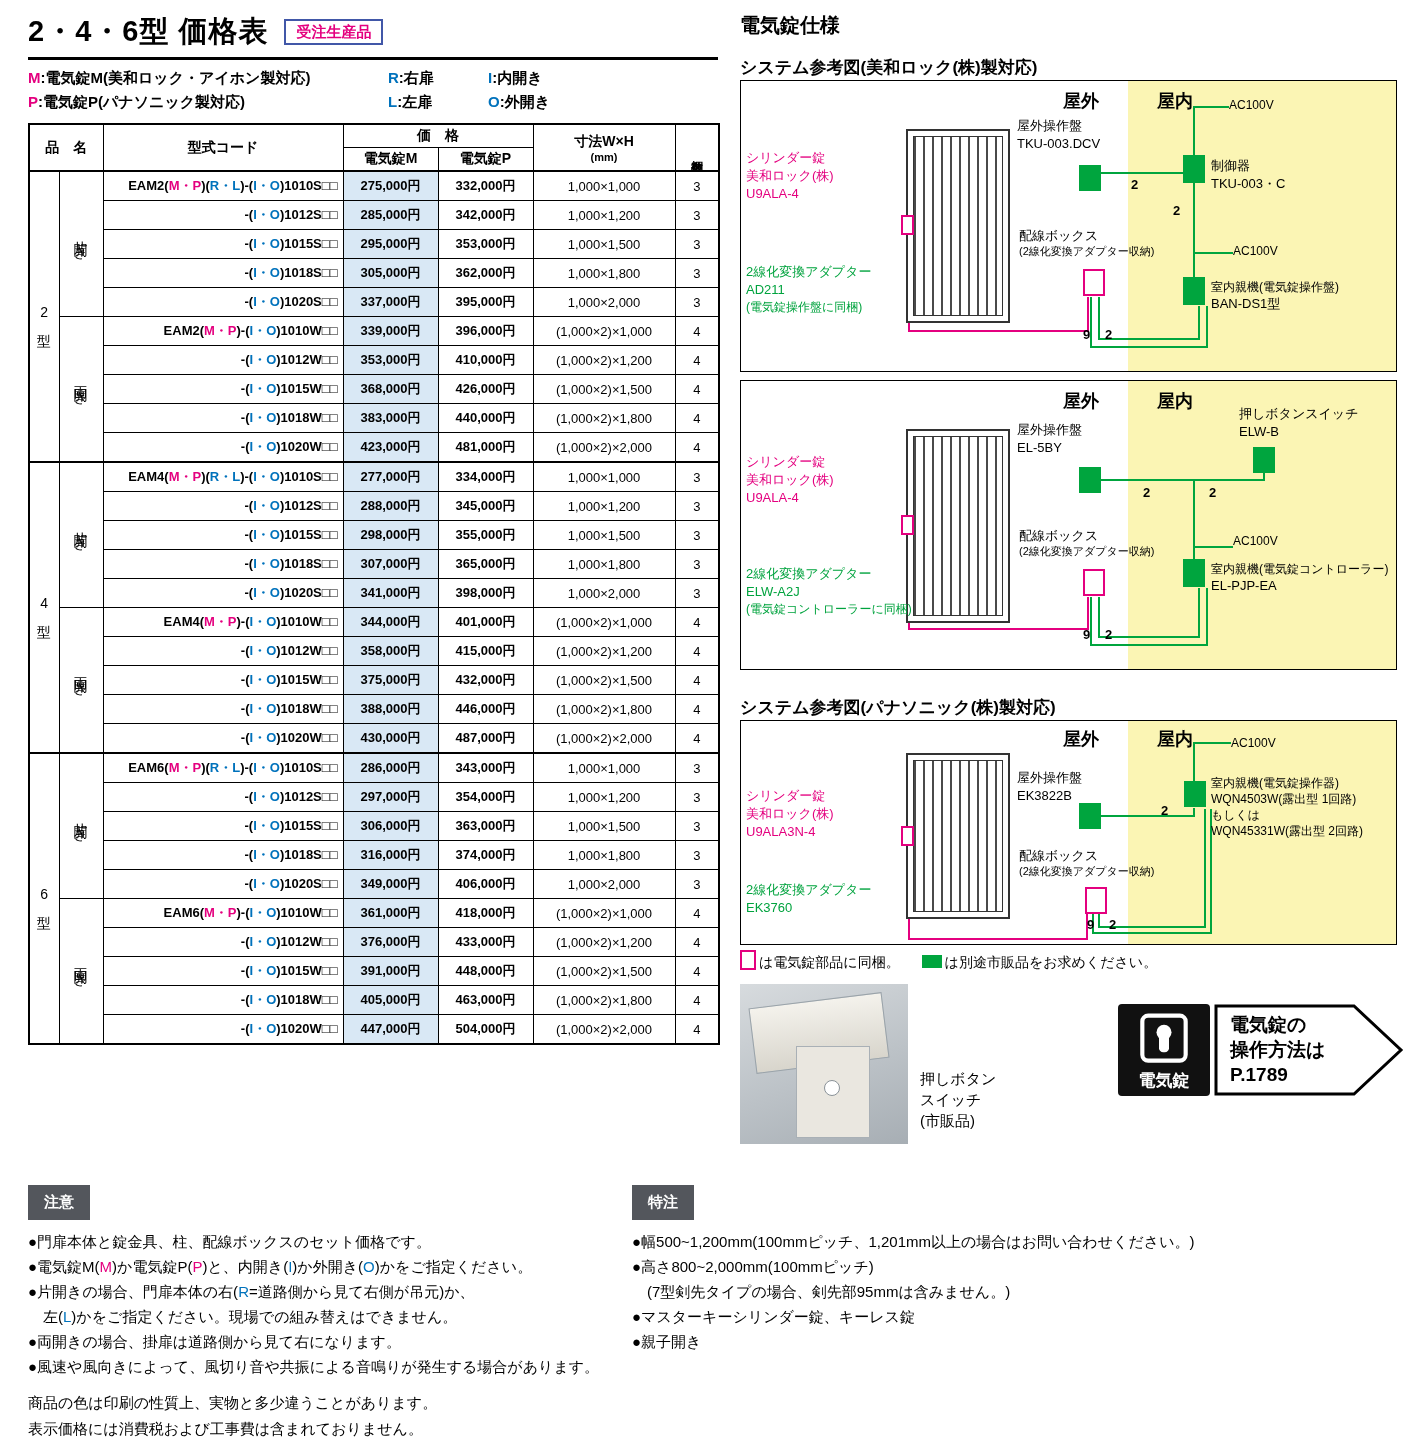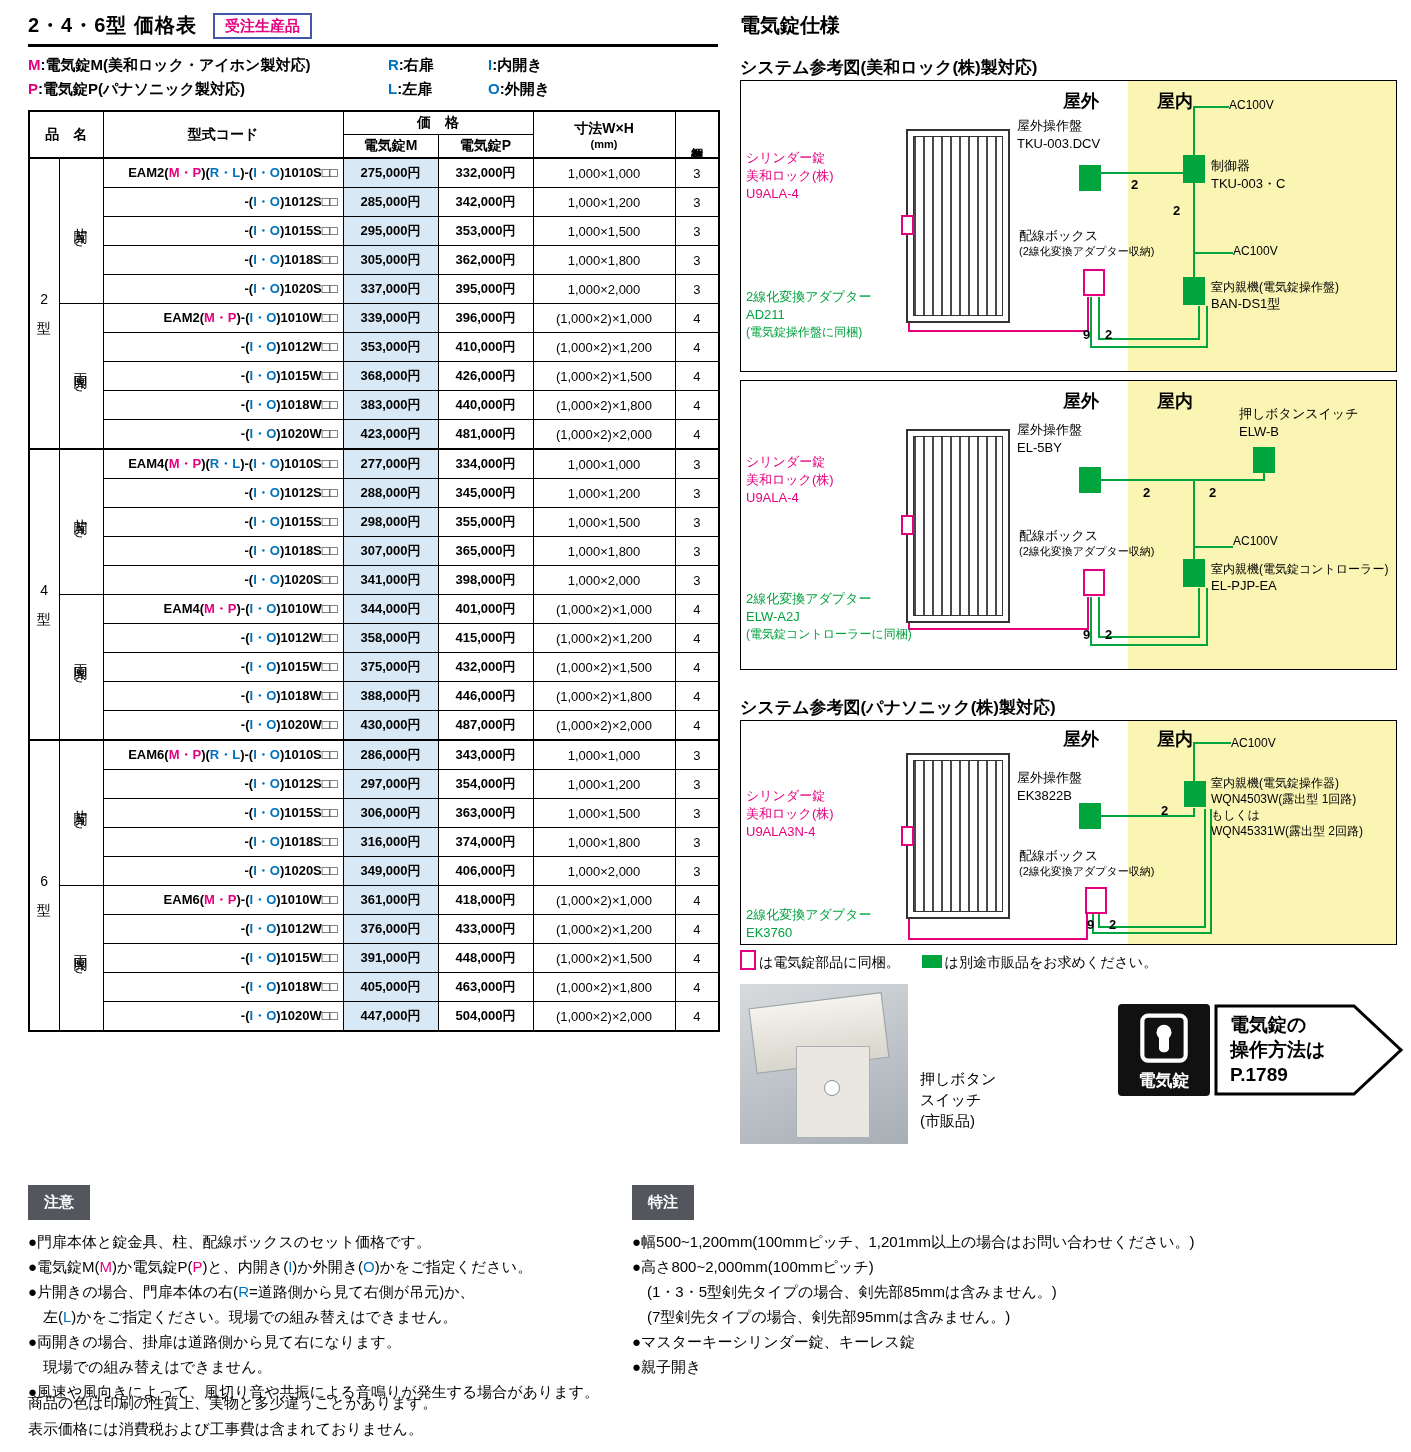--- a/index.html
+++ b/index.html
@@ -1,26 +1,26 @@
 <!DOCTYPE html>
 <html><head>
 <meta charset="utf-8">
 <style>
   html,body{margin:0;padding:0;}
   body{
     width:1411px;height:1452px;position:relative;background:#fff;
     font-family:"Liberation Sans","DejaVu Sans",sans-serif;color:#000;overflow:hidden;
   }
-  .c-m{color:#e4007f;} .c-b{color:#0072bc;} .c-g{color:#00a33e;margin-top:25px;}
+  .c-m{color:#e4007f;} .c-b{color:#0072bc;} .c-g{color:#00a33e;}
   .pre{white-space:pre-line;}
 
   
   .left-col{position:absolute;left:28px;top:12px;width:690px;}
   .title-row{display:flex;align-items:center;gap:16px;border-bottom:3px solid #000;padding-bottom:5px;}
-  .title-row h1{margin:0;font-size:20px;font-weight:bold;letter-spacing:1px;}
+  .title-row h1{margin:0;font-size:29px;font-weight:bold;letter-spacing:1px;}
   .order-badge{border:2px solid #4157a8;color:#e4007f;font-size:15px;font-weight:bold;padding:1px 10px 2px;line-height:19px;}
   .colorcode{font-size:16px;font-weight:bold;padding:6px 0 5px;border-bottom:2px solid #000;}
   .legend{padding:6px 0 9px;}
   .legend-row{display:flex;font-size:15px;font-weight:bold;line-height:24px;}
   .legend-item:nth-child(1){width:360px;}
   .legend-item:nth-child(2){width:100px;}
   .legend-key{font-weight:bold;}
 
   table.price-table{border-collapse:collapse;width:690px;table-layout:fixed;border:2px solid #000;padding-left:20px;}
   .price-table th,.price-table td{border:1px solid #000;overflow:hidden;}
@@ -560,31 +560,29 @@
   </div>
 
   <div class="caution">
     <span class="badge-dark">注意</span>
     <div>
         <div class="note-line"><span>●門扉本体と錠金具、柱、配線ボックスのセット価格です。</span></div>
         <div class="note-line"><span>●電気錠M(</span><span class="c-m">M</span><span>)か電気錠P(</span><span class="c-m">P</span><span>)と、内開き(</span><span class="c-b">I</span><span>)か外開き(</span><span class="c-b">O</span><span>)かをご指定ください。</span></div>
         <div class="note-line"><span>●片開きの場合、門扉本体の右(</span><span class="c-b">R</span><span>=道路側から見て右側が吊元)か、</span></div>
         <div class="note-line"><span>　左(</span><span class="c-b">L</span><span>)かをご指定ください。現場での組み替えはできません。</span></div>
         <div class="note-line"><span>●両開きの場合、掛扉は道路側から見て右になります。</span></div>
-        <div class="note-line"><span>　現場での組み替えはできません。</span></div>
         <div class="note-line"><span>●風速や風向きによって、風切り音や共振による音鳴りが発生する場合があります。</span></div>
       </div>
   </div>
 
   <div class="special">
     <span class="badge-dark">特注</span>
     <div>
         <div class="note-line"><span>●幅500~1,200mm(100mmピッチ、1,201mm以上の場合はお問い合わせください。)</span></div>
         <div class="note-line"><span>●高さ800~2,000mm(100mmピッチ)</span></div>
-        <div class="note-line"><span>　(1・3・5型剣先タイプの場合、剣先部85mmは含みません。)</span></div>
         <div class="note-line"><span>　(7型剣先タイプの場合、剣先部95mmは含みません。)</span></div>
         <div class="note-line"><span>●マスターキーシリンダー錠、キーレス錠</span></div>
         <div class="note-line"><span>●親子開き</span></div>
       </div>
   </div>
 
   <div class="disclaimers">
     <div>商品の色は印刷の性質上、実物と多少違うことがあります。</div>
     <div>表示価格には消費税および工事費は含まれておりません。</div>
   </div>

